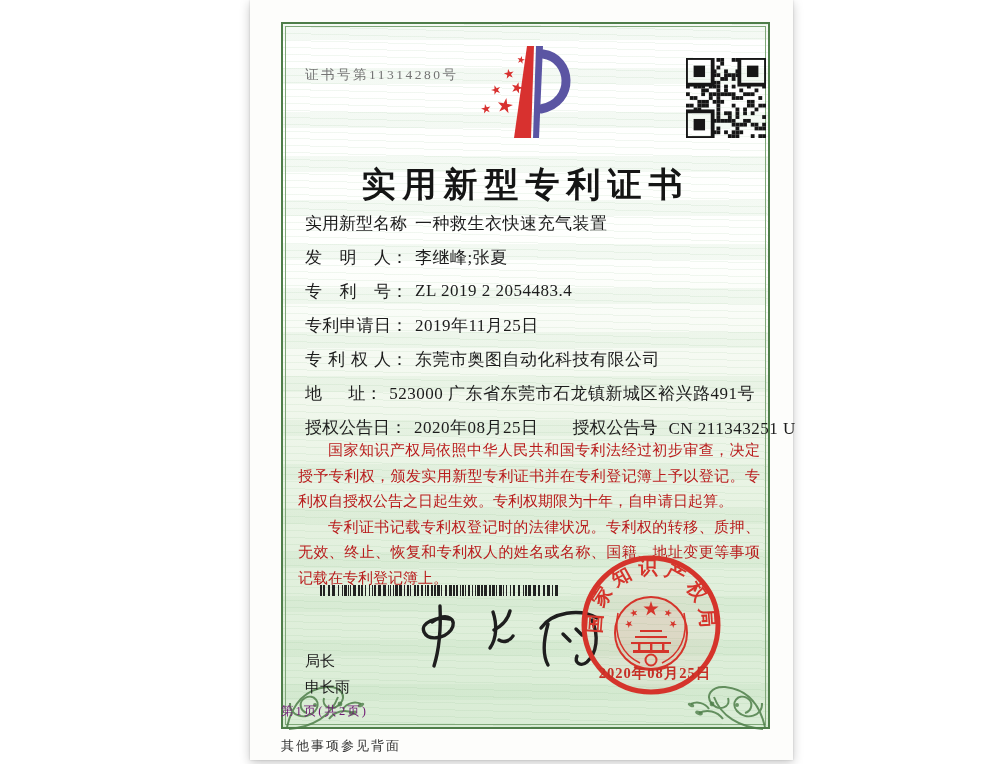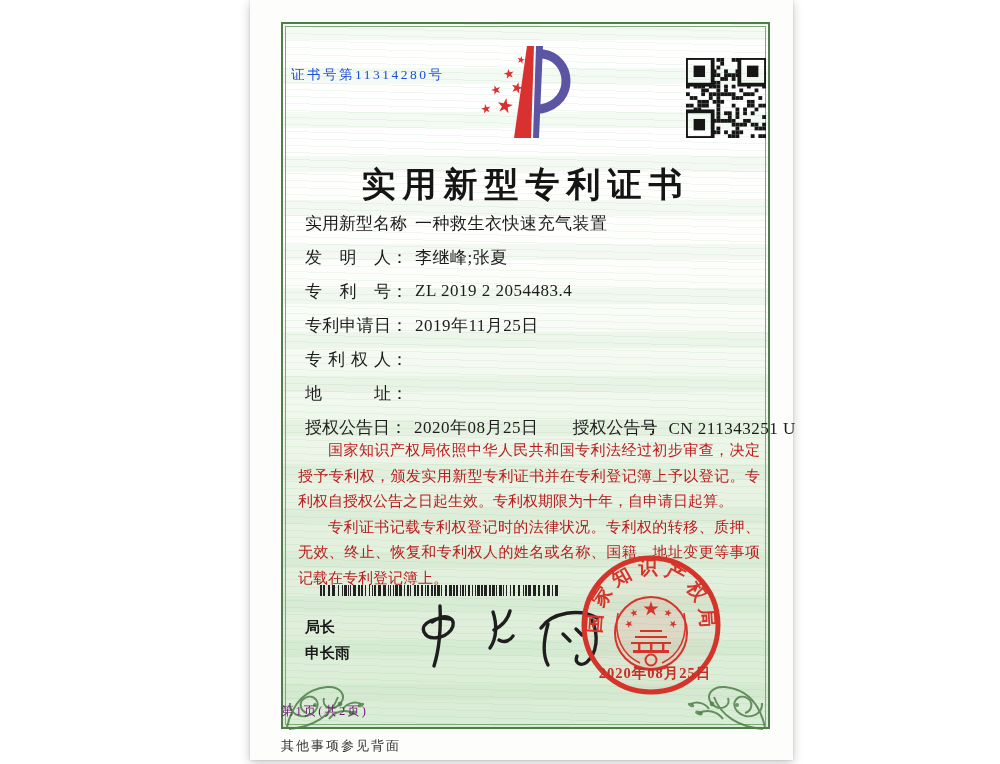--- a/index.html
+++ b/index.html
@@ -9,36 +9,36 @@
          box-shadow:0 3px 10px rgba(0,0,0,.22),0 0 2px rgba(0,0,0,.15);}
   
   #frame{position:absolute;left:31px;top:22px;width:489px;height:707px;
          border:2.5px solid #4e7d49;box-sizing:border-box;
          background:
            repeating-linear-gradient(1.5deg, rgba(120,175,120,.10) 0 1px, rgba(255,255,255,0) 1px 7px),
            repeating-linear-gradient(180deg, rgba(150,200,150,.10) 0 16px, rgba(255,255,255,0) 16px 44px),
            linear-gradient(180deg,#ffffff 0%,#fefffd 34%,#f2f8ee 52%,#e4f1df 72%,#d9ecd5 100%);}
   #frame::after{content:"";position:absolute;inset:2px;border:1px solid #7fa878;pointer-events:none;}
   .content{position:absolute;color:#1c1c1c;}
-  #cert-no{left:41px;top:66px;font-size:13.5px;letter-spacing:2.5px;color:#1d4ed8;}
+  #cert-no{left:55px;top:66px;font-size:13.5px;letter-spacing:2.5px;color:#737373;}
   #title{left:31px;top:162px;width:489px;text-align:center;font-size:34px;font-weight:700;
          letter-spacing:7px;color:#151515;}
   #fields{left:55px;top:206px;width:450px;font-size:17px;}
   .frow{height:34px;display:flex;align-items:center;white-space:nowrap;}
   .flabel{display:inline-block;width:86px;text-align:justify;text-align-last:justify;color:#1c1c1c;}
   .fcolon{display:inline-block;margin-right:7px;}
   .fvalue{letter-spacing:.5px;}
   .fpair2{margin-left:34px;display:flex;align-items:flex-end;}
   .fpair2 .flabel{width:72px;}
   #paras{left:48px;top:438px;width:462px;font-size:15px;line-height:1.7;color:#b91c1c;text-align:justify;}
   #paras p{margin:0;text-indent:2em;}
   #barcode{left:70px;top:585px;width:242px;height:11px;}
   #signature{left:148px;top:596px;width:220px;height:78px;}
-  #director{left:55px;top:614px;font-family:"Liberation Sans","DejaVu Sans",sans-serif;
-            font-size:15px;font-weight:700;line-height:26px;color:#1a1a1a;}
+  #director{left:55px;top:648px;font-family:"Liberation Sans","DejaVu Sans",sans-serif;
+            font-size:15px;font-weight:400;line-height:26px;color:#1a1a1a;}
   #seal{left:322px;top:553px;width:158px;height:152px;}
   #seal-date{left:325px;top:664px;width:160px;text-align:center;color:#c62f26;
              font-size:14.5px;font-weight:700;letter-spacing:1px;}
   #page-footer{left:31px;top:703px;width:452px;text-align:left;font-size:12.5px;
                letter-spacing:2px;color:#701a75;}
   #back-note{left:31px;top:737px;width:470px;text-align:left;font-size:13px;
              letter-spacing:2px;color:#333;}
   .corner{position:absolute;width:92px;height:92px;}
   #corner-bl{left:33px;top:639px;}
   #corner-br{left:427px;top:639px;transform:scaleX(-1);}
@@ -263,24 +263,26 @@
           <span class="fvalue">ZL 2019 2 2054483.4</span>
       </div>
       <div class="frow">
         <span class="flabel">专利申请日</span>
           <span class="fcolon">：</span>
           <span class="fvalue">2019年11月25日</span>
       </div>
       <div class="frow">
         <span class="flabel">专利权人</span>
           <span class="fcolon">：</span>
+          <span class="fvalue">东莞市奥图自动化科技有限公司</span>
       </div>
       <div class="frow">
         <span class="flabel">地址</span>
           <span class="fcolon">：</span>
+          <span class="fvalue">523000 广东省东莞市石龙镇新城区裕兴路491号</span>
       </div>
       <div class="frow">
         <span class="flabel">授权公告日</span>
           <span class="fcolon">：</span>
           <span class="fvalue">2020年08月25日</span>
         <span class="fpair2">
           <span class="flabel">授权公告号</span>
             <span class="fcolon">：</span>
             <span class="fvalue">CN 211343251 U</span>
         </span>

